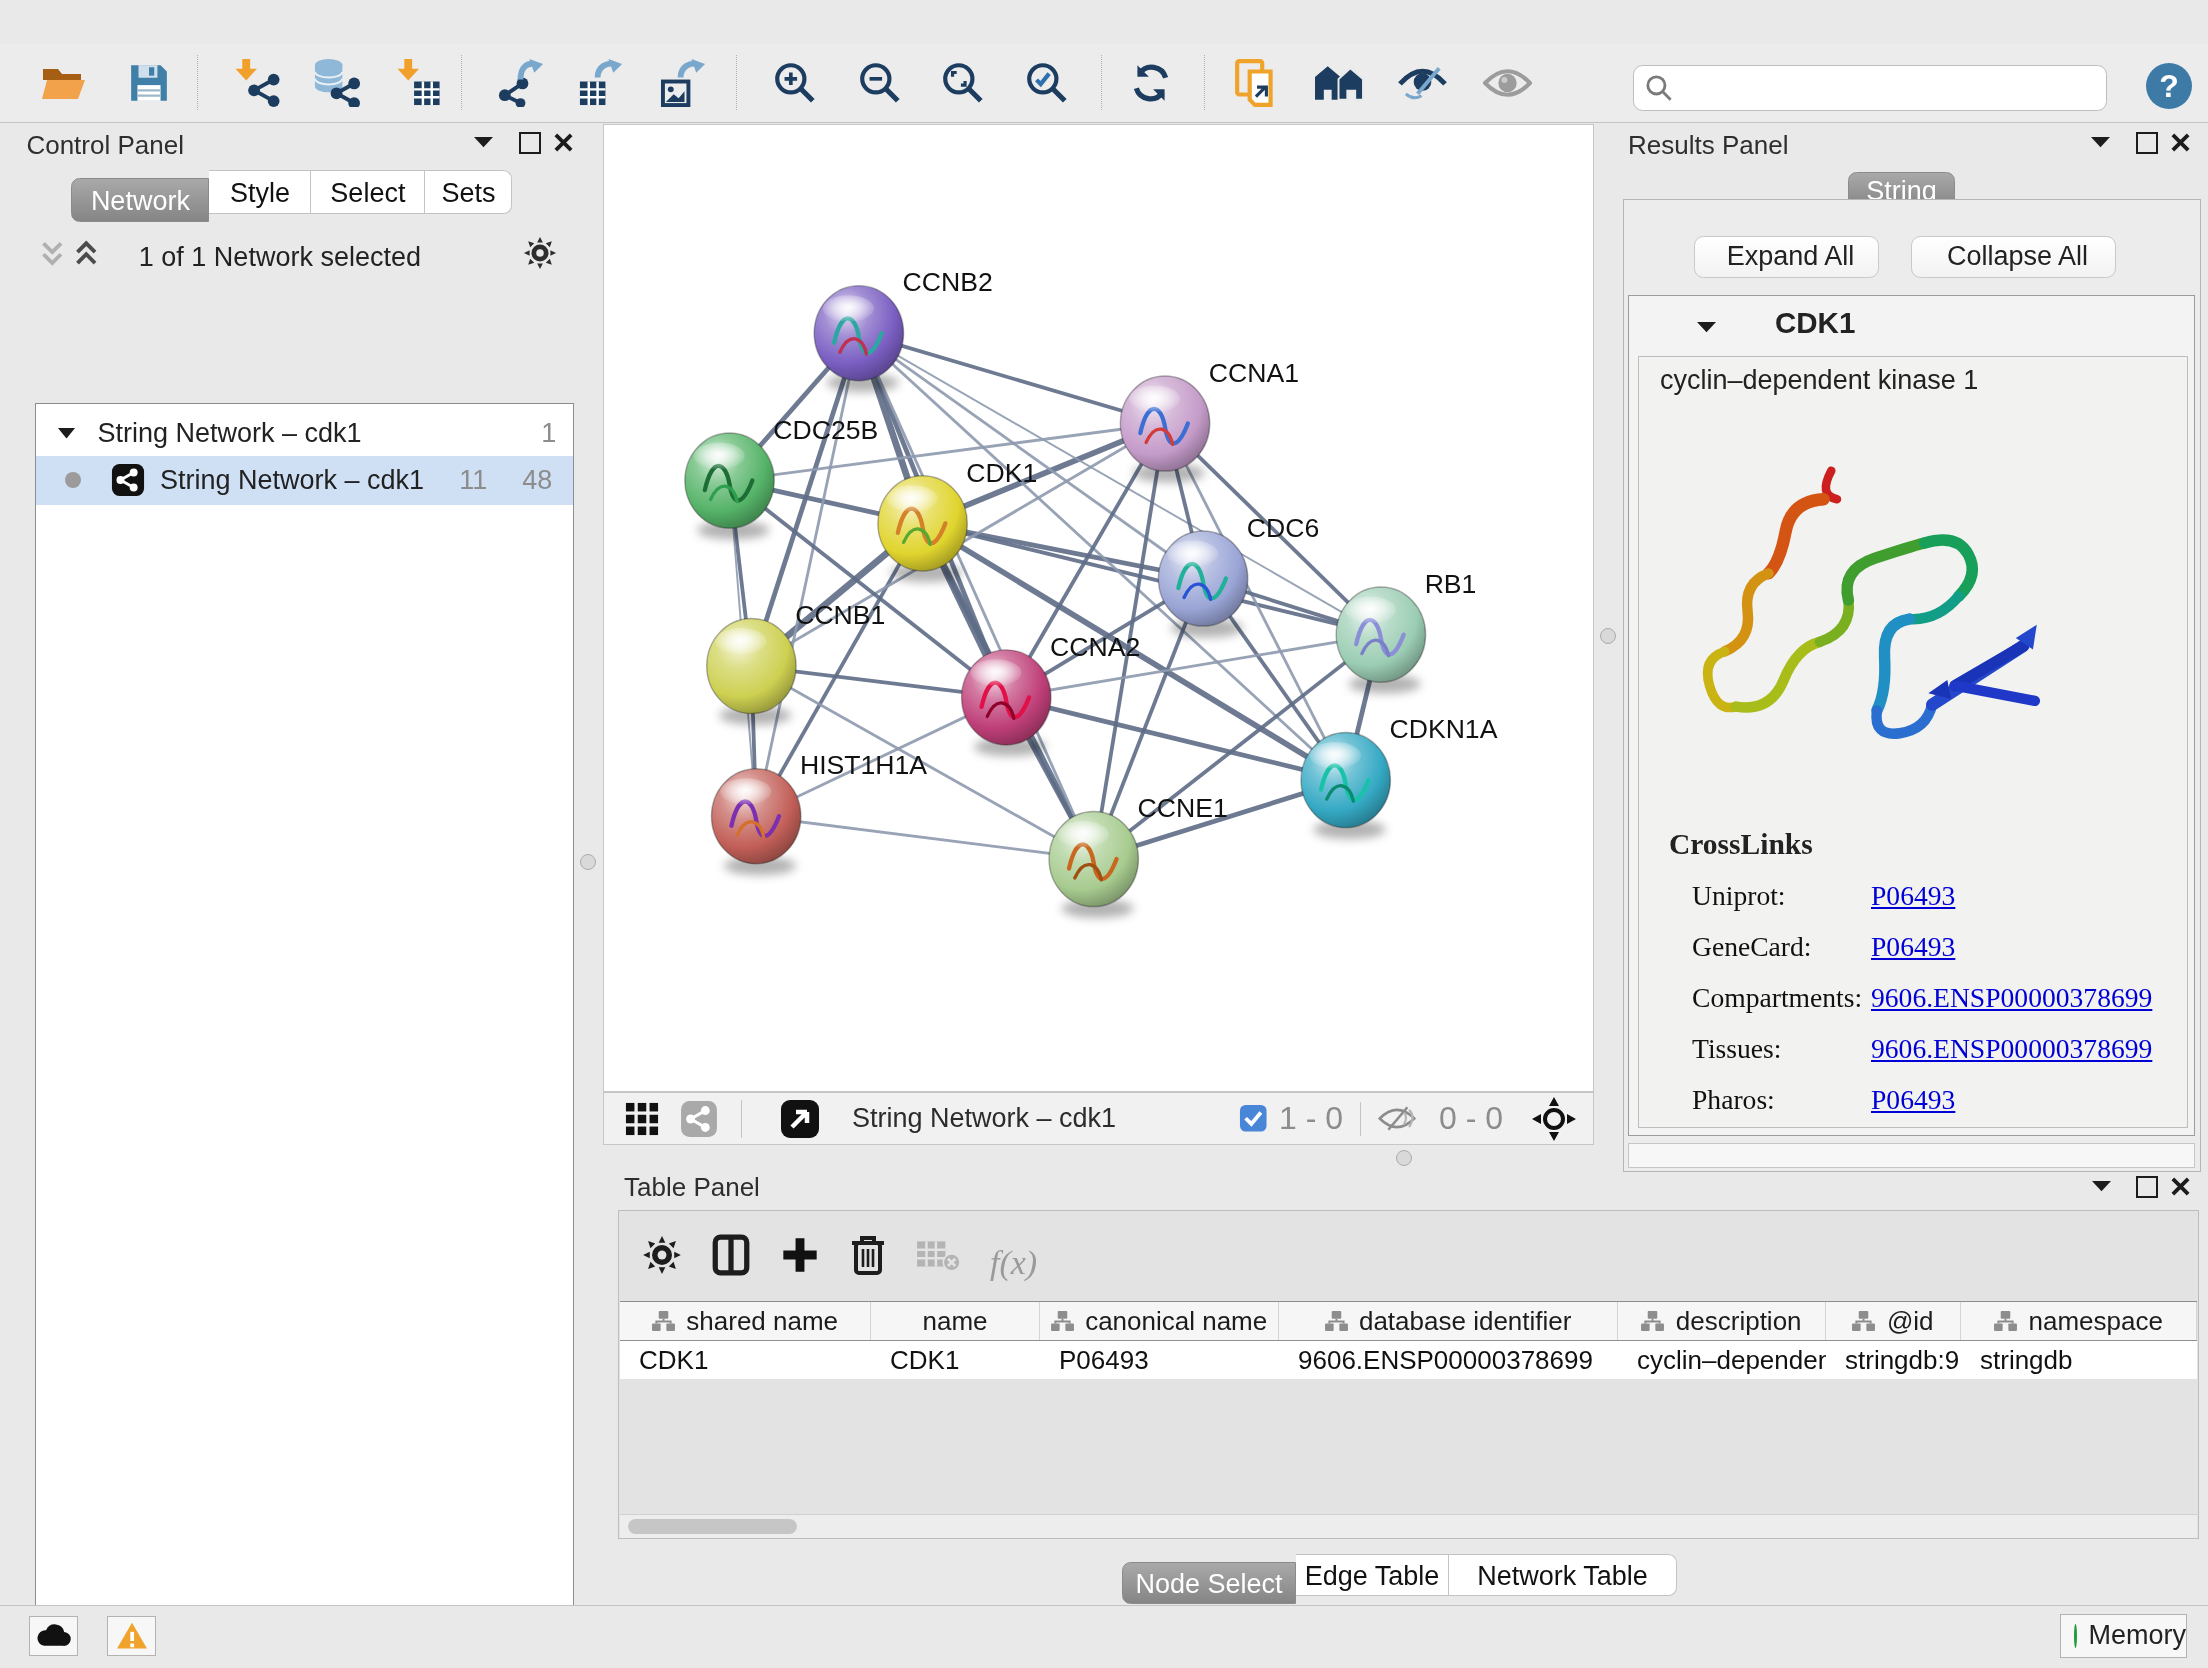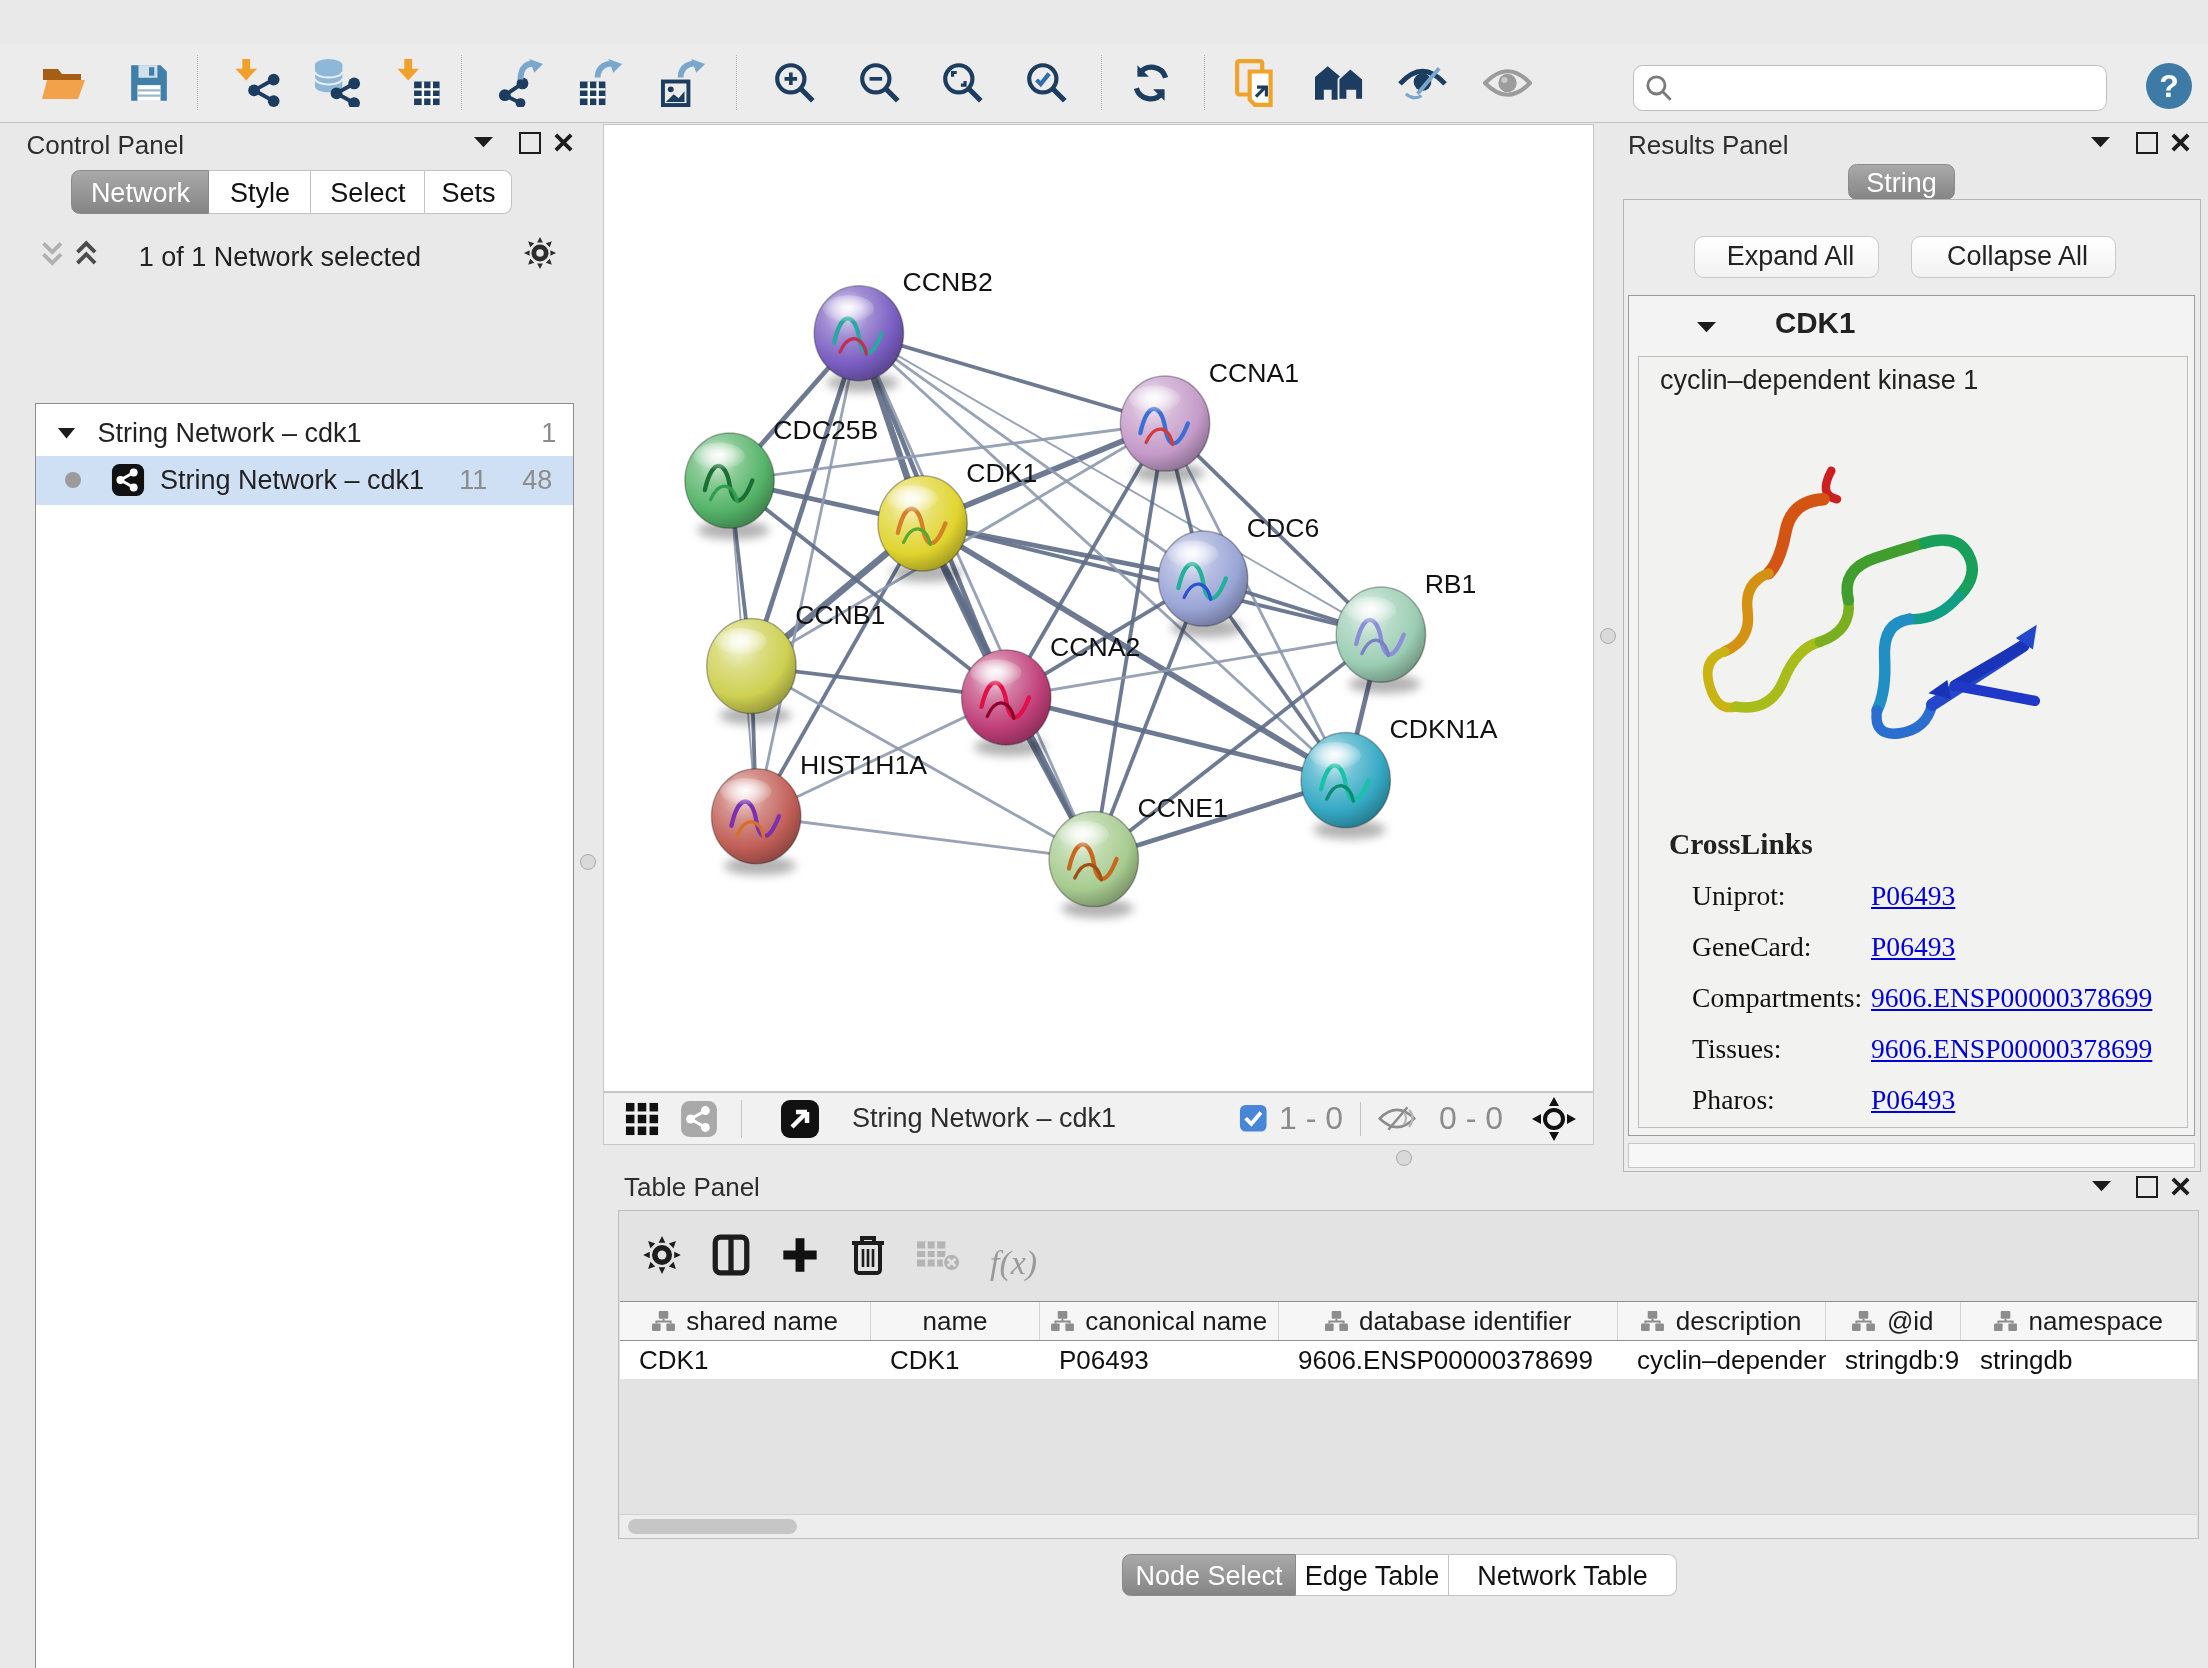--- a/index.html
+++ b/index.html
@@ -25,21 +25,21 @@
   
   .panel-title{font-size:26px;color:#2e2e2e;}
   .pctl{position:absolute;display:flex;align-items:center;justify-content:center;}
   .float-box{width:18px;height:18px;border:2.9px solid #1c1c1c;}
   
   .tabseg{position:absolute;display:flex;height:44px;}
   .seg{height:44px;line-height:44px;text-align:center;font-size:27px;background:#fff;
     border:1px solid #c3c3c3;border-left:none;color:#111;box-sizing:border-box;}
   .seg.first{border-left:1px solid #c3c3c3;border-radius:8.6px 0 0 8.6px;}
   .seg.last{border-radius:0 8.6px 8.6px 0;}
-  .seg.active{background:linear-gradient(#a9a9a9,#858585);color:#fff;border-color:#8b8b8b;}
+  .seg.active{background:linear-gradient(#a9a9a9,#858585);color:#fff;border-color:#8b8b8b;margin-top:8px;}
   #cp-listbox{left:24px;top:279px;width:537px;height:1298px;background:#fff;border:1.9px solid #8d8d8d;}
   .tree-row{position:relative;height:44px;display:flex;align-items:center;font-size:27px;}
   .tree-row.selected{background:#cfe0f5;}
   .tree-count{position:absolute;color:#8c8c8c;}
   
   #netview{left:603px;top:124px;width:991px;height:968px;background:#fff;border:1px solid #c6c6c6;box-sizing:border-box;}
   #net-statusbar{left:603px;top:1092px;width:991px;height:53px;background:#f1f1f1;
     border:1px solid #c6c6c6;box-sizing:border-box;display:flex;align-items:center;}
   .grip{position:absolute;width:14.3px;height:14.3px;border-radius:50%;background:#d9d9d9;border:1px solid #ababab;}
   .statnum{font-size:32px;color:#8c8c8c;}
@@ -794,15 +794,33 @@
   <div class="abs" id="tp-scroll">
     <div id="tp-thumb"></div>
   </div>
 
   <div class="tabseg" style="left:1122px;top:1554px">
     <div class="seg first active" style="width:174px;height:42px;line-height:42px">Node Select</div>
     <div class="seg" style="width:153px;height:42px;line-height:42px">Edge Table</div>
     <div class="seg last" style="width:228px;height:42px;line-height:42px">Network Table</div>
   </div>
 
+  <div class="abs" id="bottombar">
+    <div class="bb-btn" style="left:28.5px">
+      <svg width="38" height="27" viewBox="0 0 44 30">
+          <path d="M12 27h22a8 8 0 0 0 1-16A11 11 0 0 0 14 9a8.5 8.5 0 0 0-2 18z" fill="#111"></path>
+        </svg>
+      </div>
+    <div class="bb-btn" style="left:107px">
+      <svg width="34" height="30" viewBox="0 0 40 36">
+          <path d="M20 2l18 31H2z" fill="#efa32b"></path>
+          <rect x="18" y="13" width="4.5" height="11" fill="#fff"></rect>
+          <rect x="18" y="27" width="4.5" height="4.5" fill="#fff"></rect>
+        </svg>
+      </div>
+    <div id="memory-btn">
+      <span class="dot-green"></span>
+      <span>Memory</span>
+    </div>
+  </div>
 
 </div>
 
 
 </body></html>

